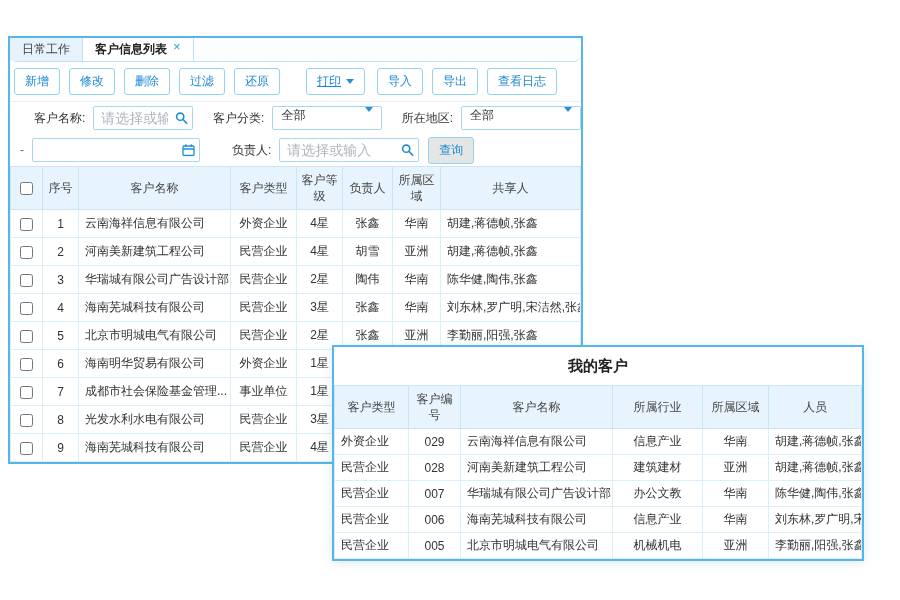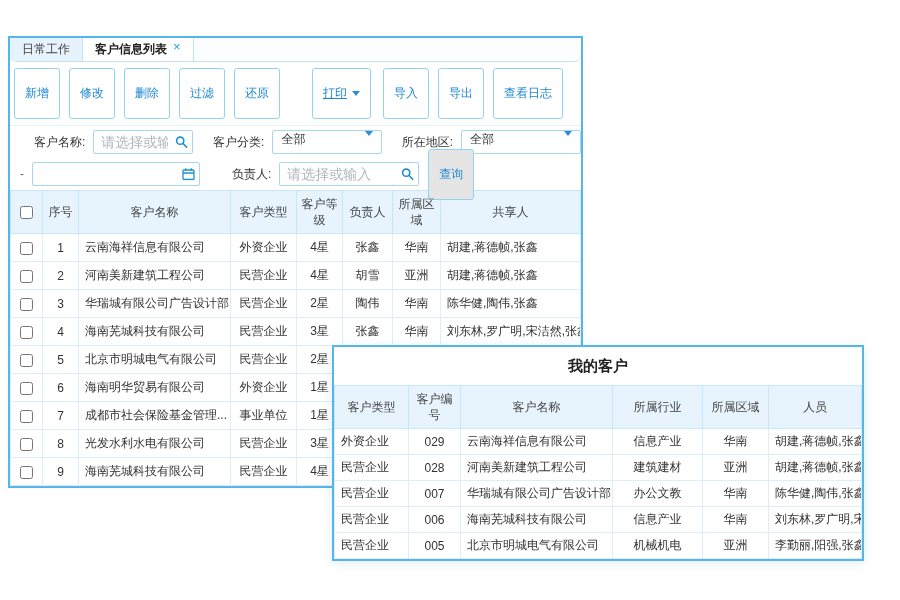--- a/index.html
+++ b/index.html
@@ -23,24 +23,24 @@
   
   .tabbar { display: flex; align-items: stretch; height: 24px; background: #fbfdff; border-bottom: 1px solid #bfe2f6; border-radius: 7px; }
   .tab { display: flex; align-items: center; padding: 0 12px; background: #e6f3fc; border-right: 1px solid #bfe2f6; color: #444; cursor: pointer; }
   .tab.active { background: #fff; color: #222; font-weight: bold; }
   .tab .close { color: #2a9fd8; font-weight: normal; font-size: 13px; margin-left: 6px; line-height: 1; position: relative; top: -3px; }
 
   
   .toolbar { display: flex; align-items: center; gap: 9px; padding: 6px 4px; border-bottom: 1px solid #e6f2fb; }
   .btn {
     background: #fff; border: 1px solid #93d2f3; color: #1b87d2;
-    font-size: 12px; padding: 16px 10px; border-radius: 3px; cursor: pointer;
+    font-size: 12px; padding: 4px 10px; border-radius: 3px; cursor: pointer;
     font-family: inherit; display: inline-flex; align-items: center; gap: 5px; white-space: nowrap;
   }
-  .btn-caret { margin-left: 23px; margin-right: 3px; text-decoration: underline; }
+  .btn-caret { margin-left: 17px; margin-right: 3px; text-decoration: underline; }
   .btn-query { background: #e5e5e5; }
   .caret-down { width: 0; height: 0; border-left: 4px solid transparent; border-right: 4px solid transparent; border-top: 5px solid #2a8fd4; display: inline-block; }
 
   
   .filter-row { display: flex; align-items: center; height: 32px; white-space: nowrap; }
   .f-label { margin-left: 20px; color: #333; }
   .f-label.first { margin-left: 24px; }
   .f-label.owner { margin-left: 32px; }
   .dash { margin-left: 10px; color: #666; }
   .input-wrap { position: relative; display: inline-block; width: 140px; height: 24px; margin-left: 8px; }

